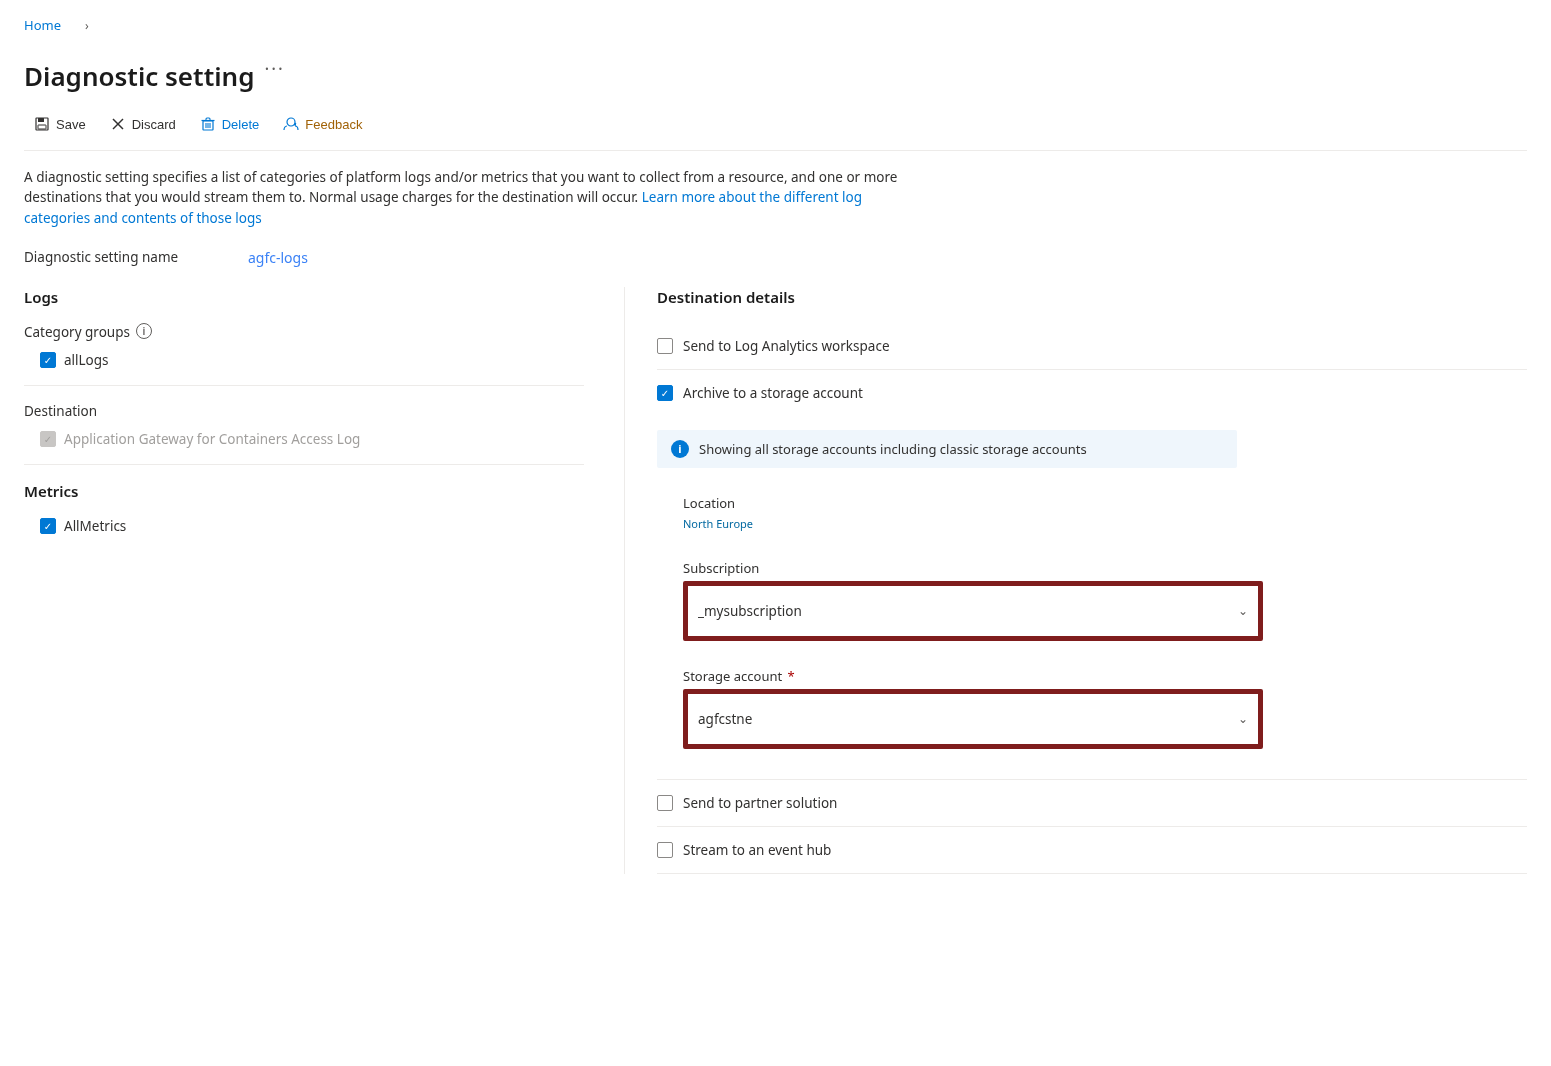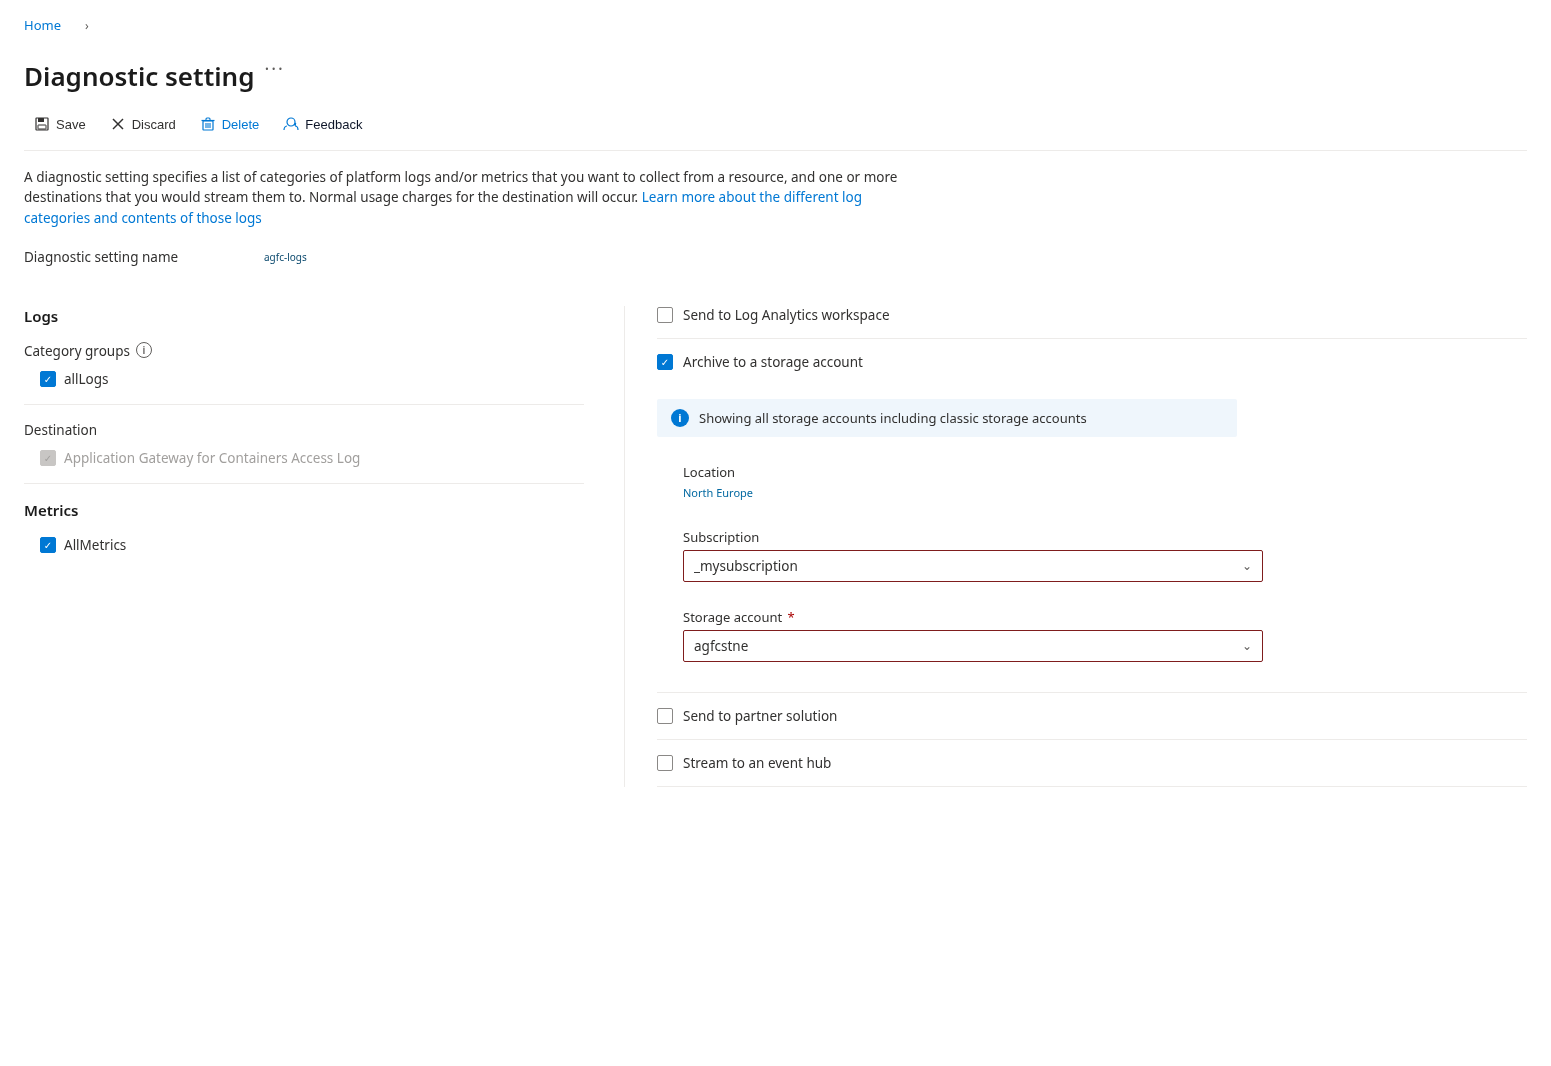--- a/index.html
+++ b/index.html
@@ -81,31 +81,31 @@
       margin-bottom: 20px;
     }
     .description-link {
       color: #0078d4;
       text-decoration: none;
     }
 
     .setting-name-row {
       display: flex;
       align-items: center;
-      gap: 40px;
-      margin-bottom: 40px;
+      gap: 24px;
+      margin-bottom: 20px;
     }
     .setting-name-label {
       font-size: 13.5px;
       color: #323130;
       min-width: 200px;
     }
     .setting-name-value {
-      font-size: 10px;
-      color: #0c4a6e;
+      font-size: 14px;
+      color: #3b82f6;
     }
 
     .main-content {
       display: flex;
       gap: 0;
     }
 
     .left-panel {
       flex: 0 0 600px;
       padding-right: 40px;
@@ -253,22 +253,22 @@
     }
     .field-required {
       color: #a80000;
       font-size: 13px;
     }
 
     .select-field {
       display: flex;
       align-items: center;
       justify-content: space-between;
-      border: 1px solid #7f1d1d;
-      padding: 6px 10px;
+      border: 5px solid #7f1d1d;
+      padding: 16px 10px;
       background: #fff;
       cursor: pointer;
       font-size: 13.5px;
       color: #323130;
       width: 100%;
       max-width: 580px;
       border-radius: 2px;
     }
     .chevron-down {
       font-size: 12px;
@@ -328,21 +328,21 @@
   <button class="toolbar-btn">
     <span class="toolbar-icon">
       <svg width="16" height="14" viewBox="0 0 16 14" fill="none">
         <circle cx="8" cy="5" r="4" stroke="#0078d4" stroke-width="1.2"></circle>
         <path d="M4 9 C2 9 1 11 1 13" stroke="#0078d4" stroke-width="1.2" fill="none"></path>
         <path d="M12 9 C14 9 15 11 15 13" stroke="#0078d4" stroke-width="1.2" fill="none"></path>
         <path d="M11 8 L13 6" stroke="#0078d4" stroke-width="1.1"></path>
         <path d="M13 6 L13 9 L11 8" fill="#0078d4"></path>
       </svg>
     </span>
-    <span style="color:#0f172a;">Feedback</span>
+    <span style="color:#a16207;">Feedback</span>
   </button>
 </div>
 
 <div class="description-text">
   <span>A diagnostic setting specifies a list of categories of platform logs and/or metrics that you want to collect from a resource, and one or more destinations that you would stream them to. Normal usage charges for the destination will occur.</span>
   <a class="description-link" href="#">Learn more about the different log categories and contents of those logs</a>
 </div>
 
 <div class="setting-name-row">
   <span class="setting-name-label">Diagnostic setting name</span>
@@ -390,20 +390,21 @@
           <span class="checkbox-check">✓</span>
         </div>
         <span class="checkbox-label">AllMetrics</span>
       </div>
     </div>
 
   </div>
 
   <div class="right-panel">
 
+    <div class="section-title">Destination details</div>
 
     <div class="destination-row">
       <div class="checkbox unchecked"></div>
       <span class="checkbox-label">Send to Log Analytics workspace</span>
     </div>
 
     <div class="destination-row" style="flex-direction: column; align-items: flex-start;">
       <div style="display:flex; align-items:center; gap:10px; width:100%; padding-bottom: 10px;">
         <div class="checkbox">
           <span class="checkbox-check">✓</span>

